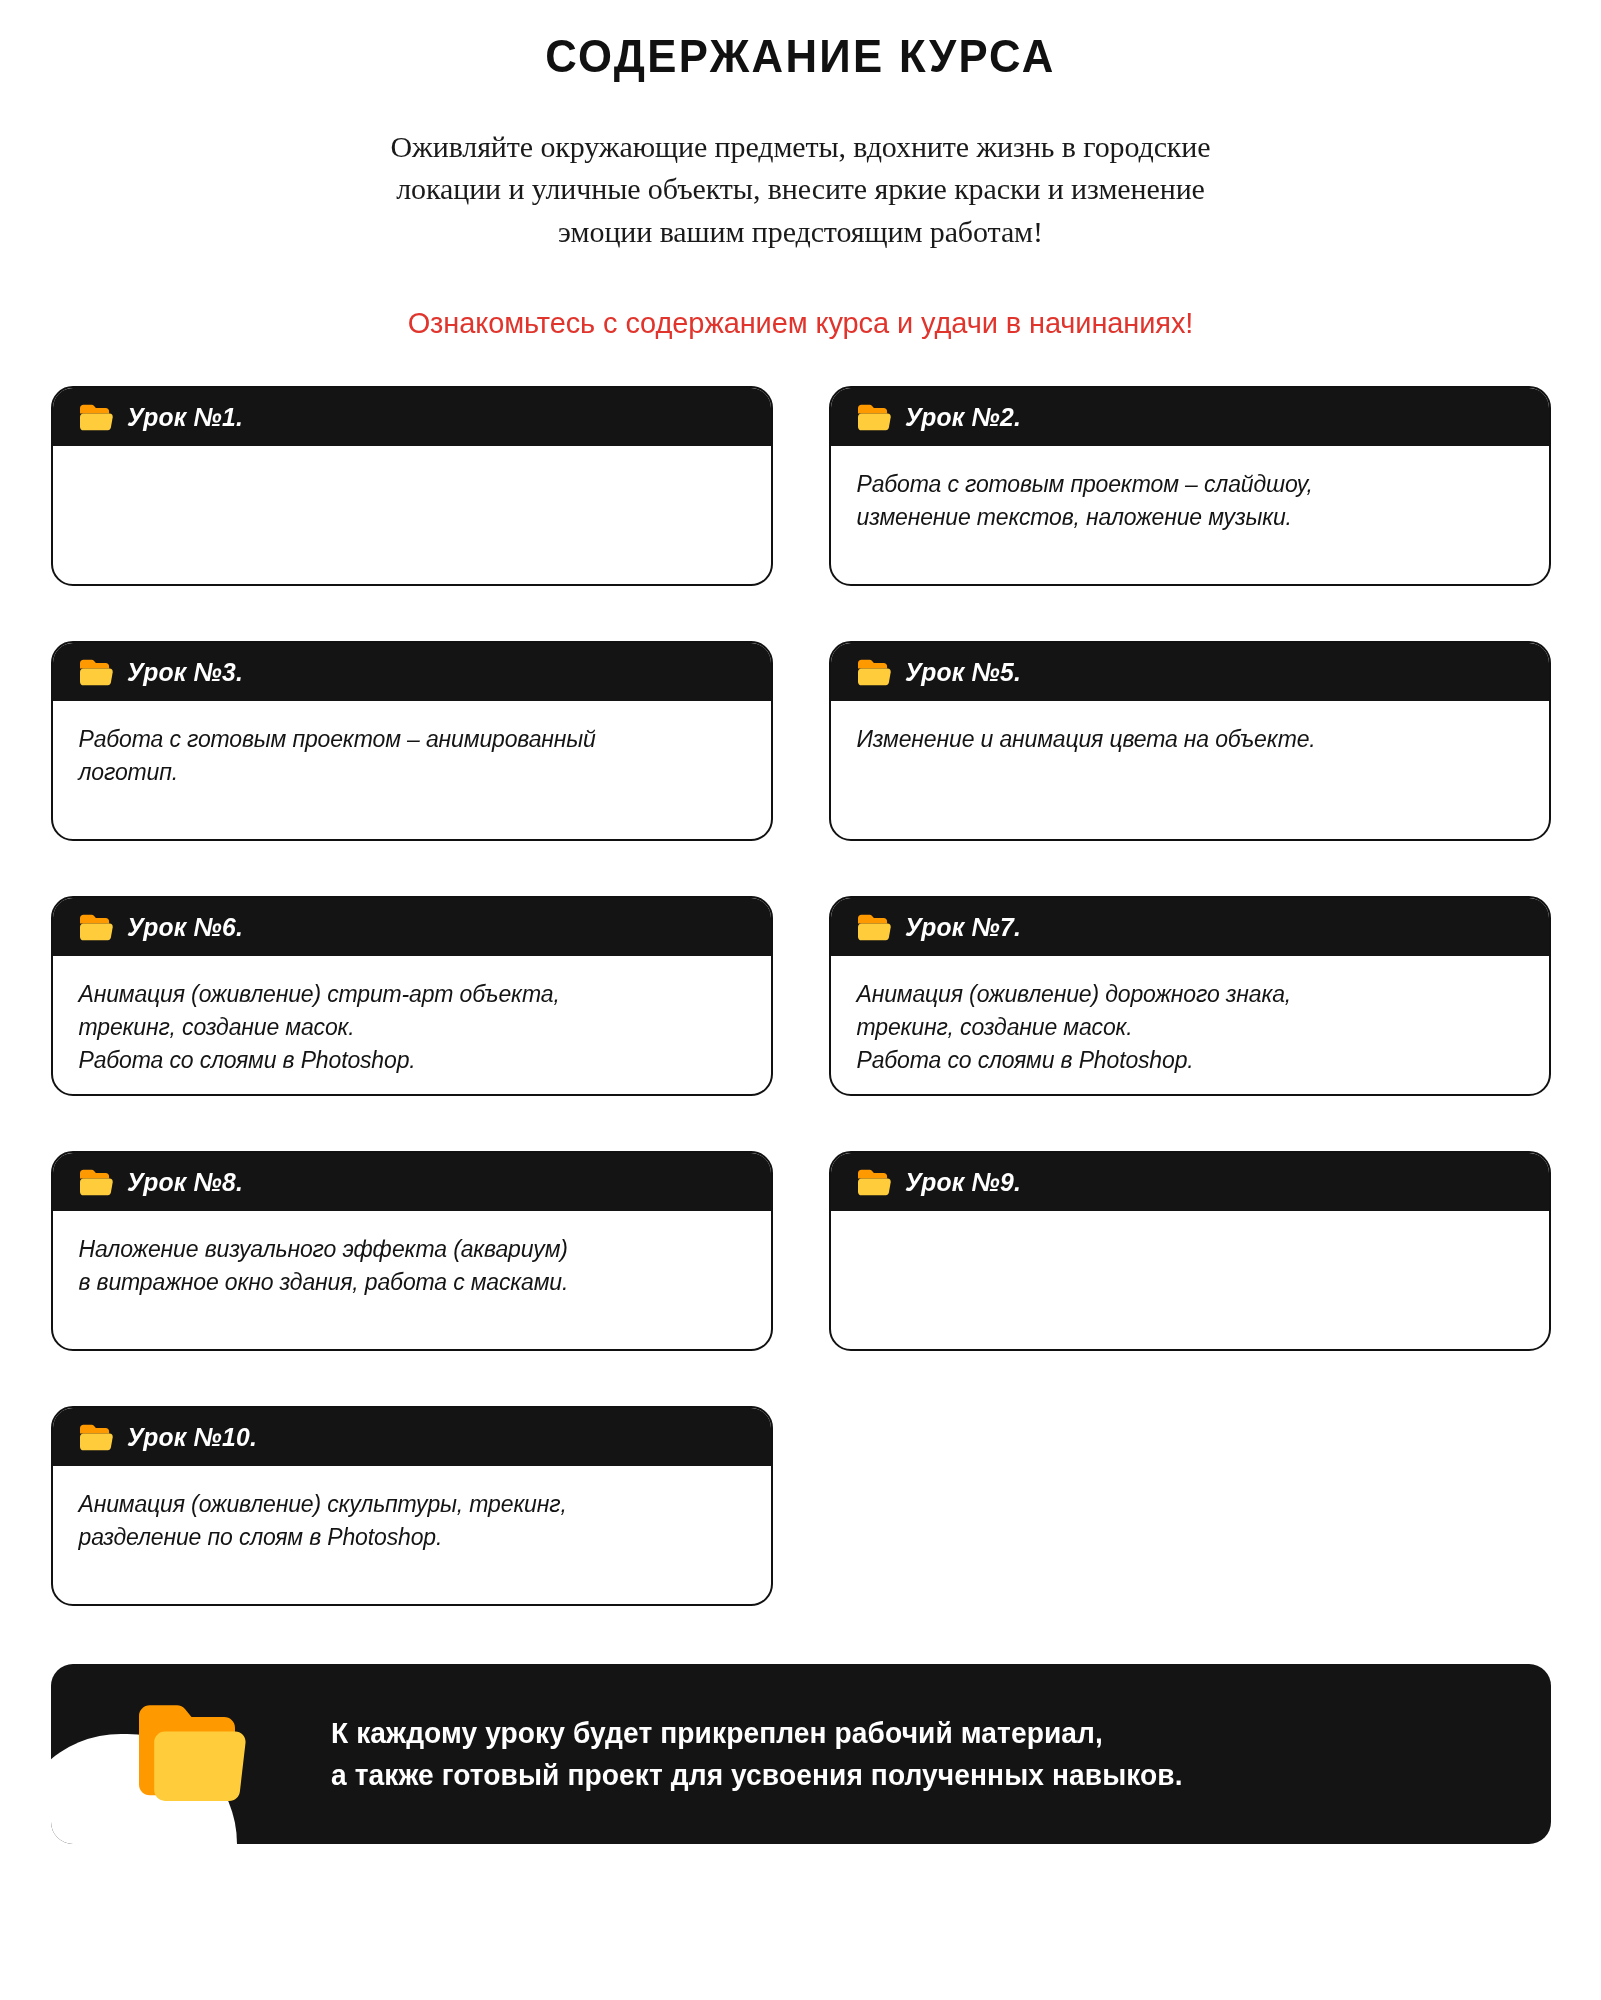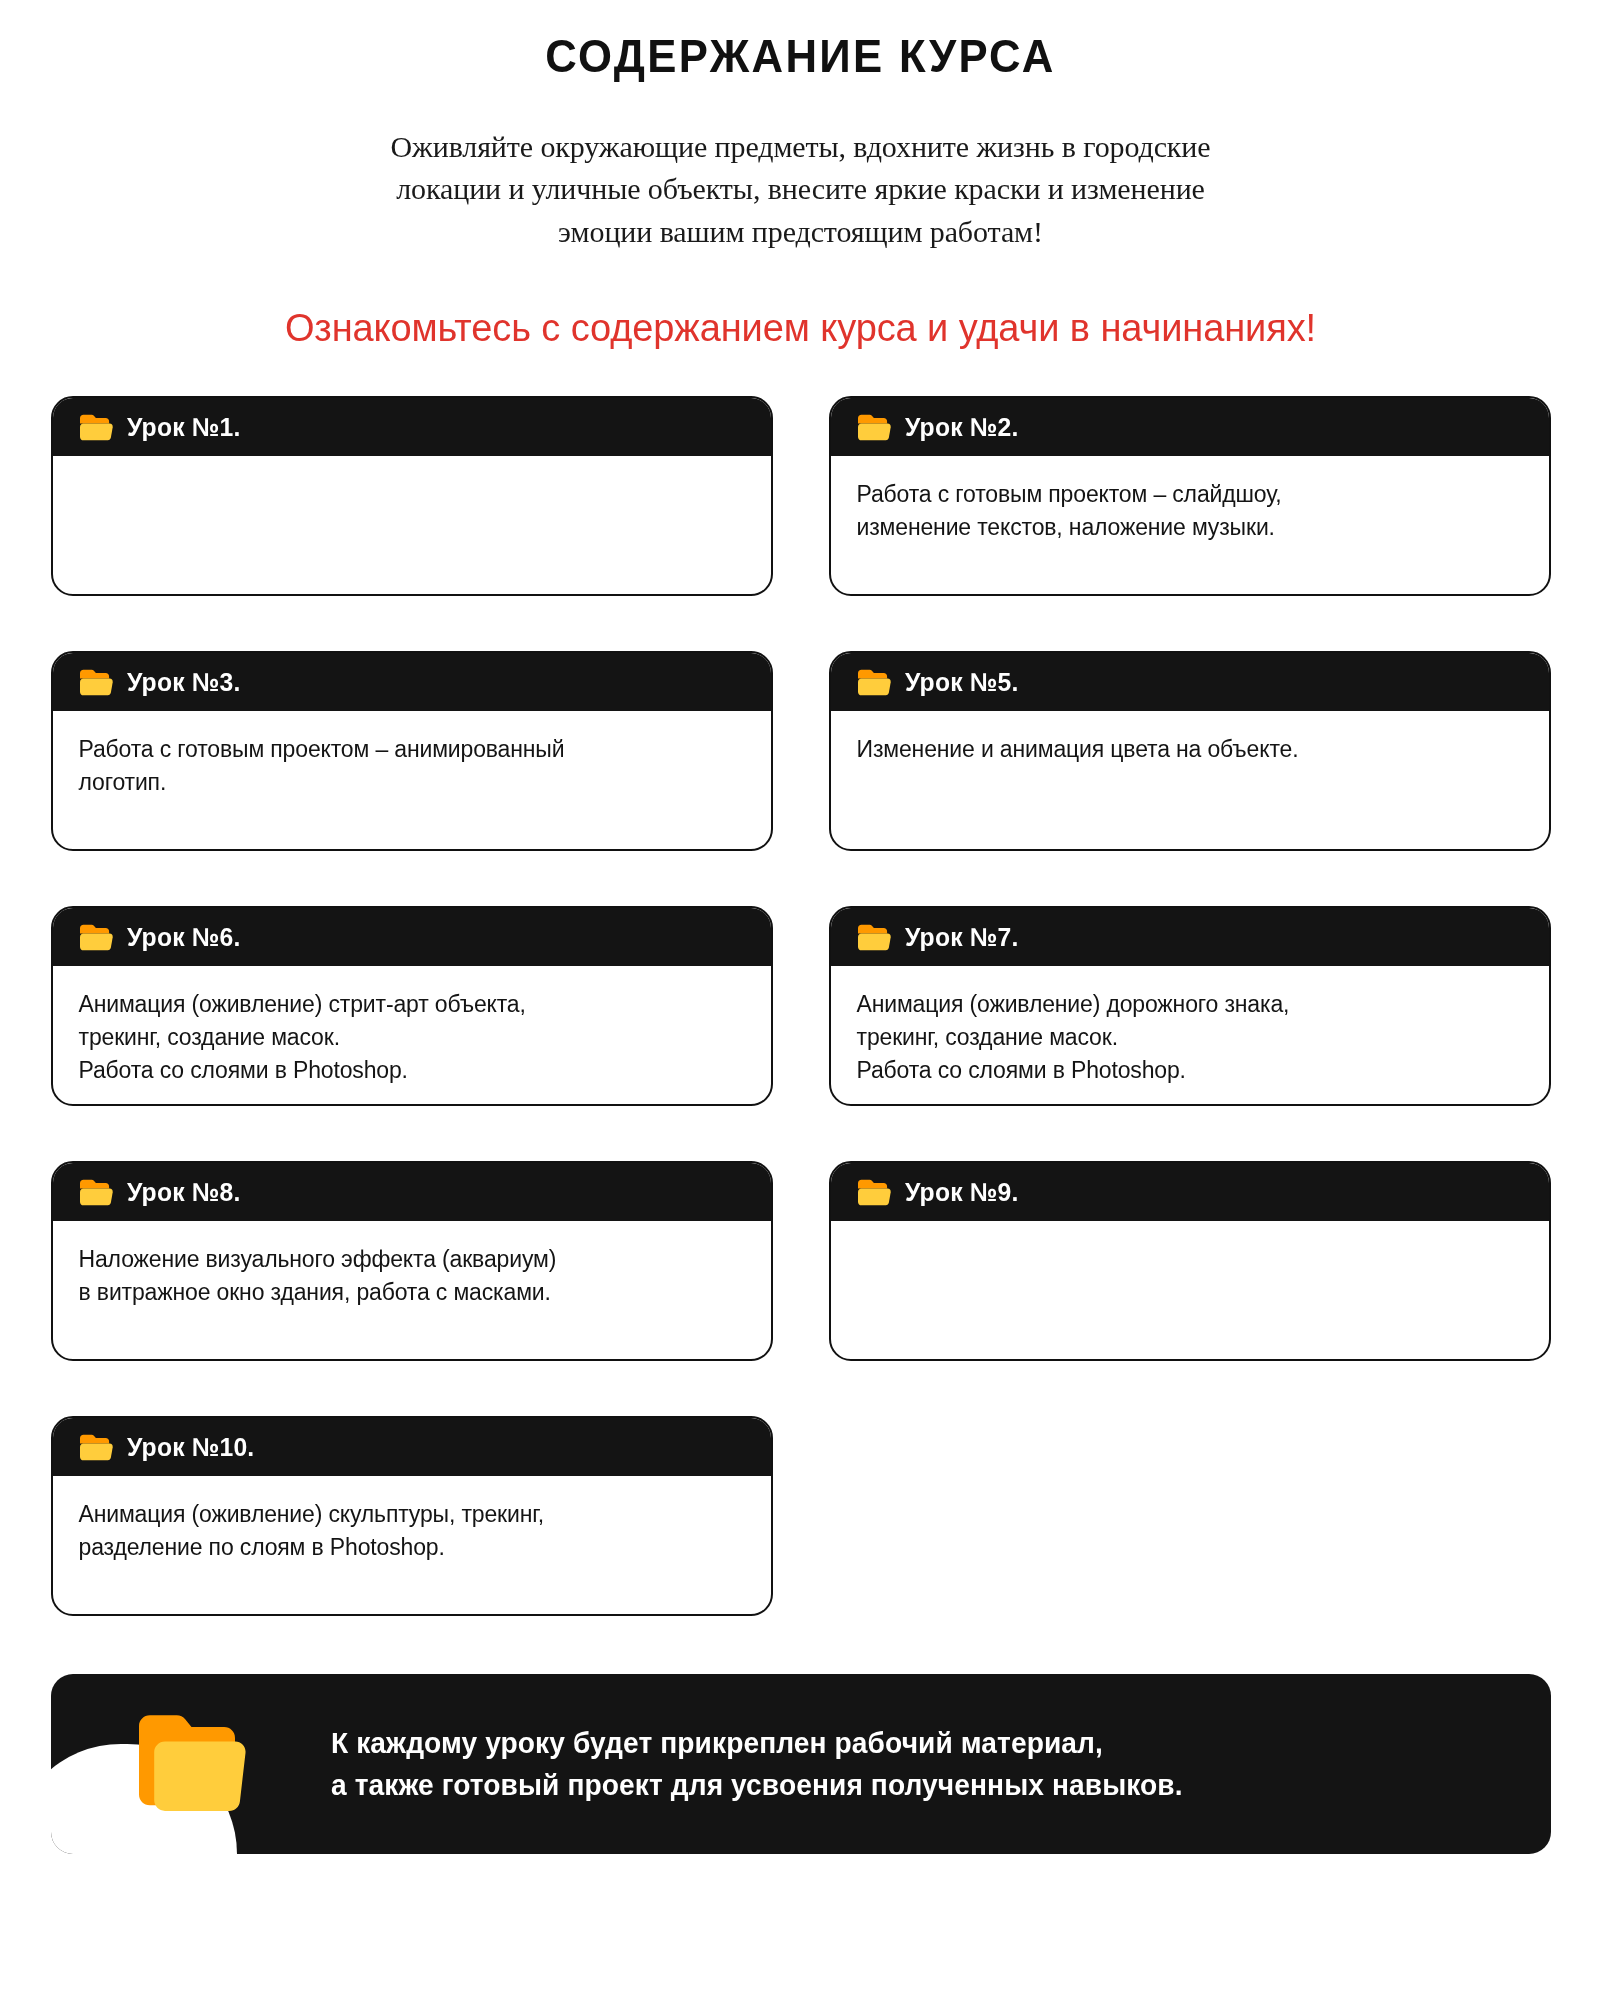--- a/index.html
+++ b/index.html
@@ -45,36 +45,37 @@
     margin: 0 auto;
     padding-top: 44px;
     width: 1260px;
     letter-spacing: -0.1px;
   }
 
   .intro-line { display: block; font-family: Liberation Serif, serif; }
 
   .cta {
     text-align: center;
-    font-size: 38px;
+    font-size: 29px;
     color: #e0342c;
     padding-top: 54px;
     letter-spacing: -0.1px;
   }
 
   
   .grid {
     position: relative;
     width: 1500px;
     margin: 0 auto;
     padding-top: 46px;
     display: grid;
     grid-template-columns: 722px 722px;
     column-gap: 56px;
     row-gap: 0px;
+    font-style: italic;
   }
 
   .card {
     background: #ffffff;
     border: 2px solid #111111;
     border-radius: 22px;
     overflow: hidden;
     height: 200px;
     margin-bottom: 55px;
     position: relative;

